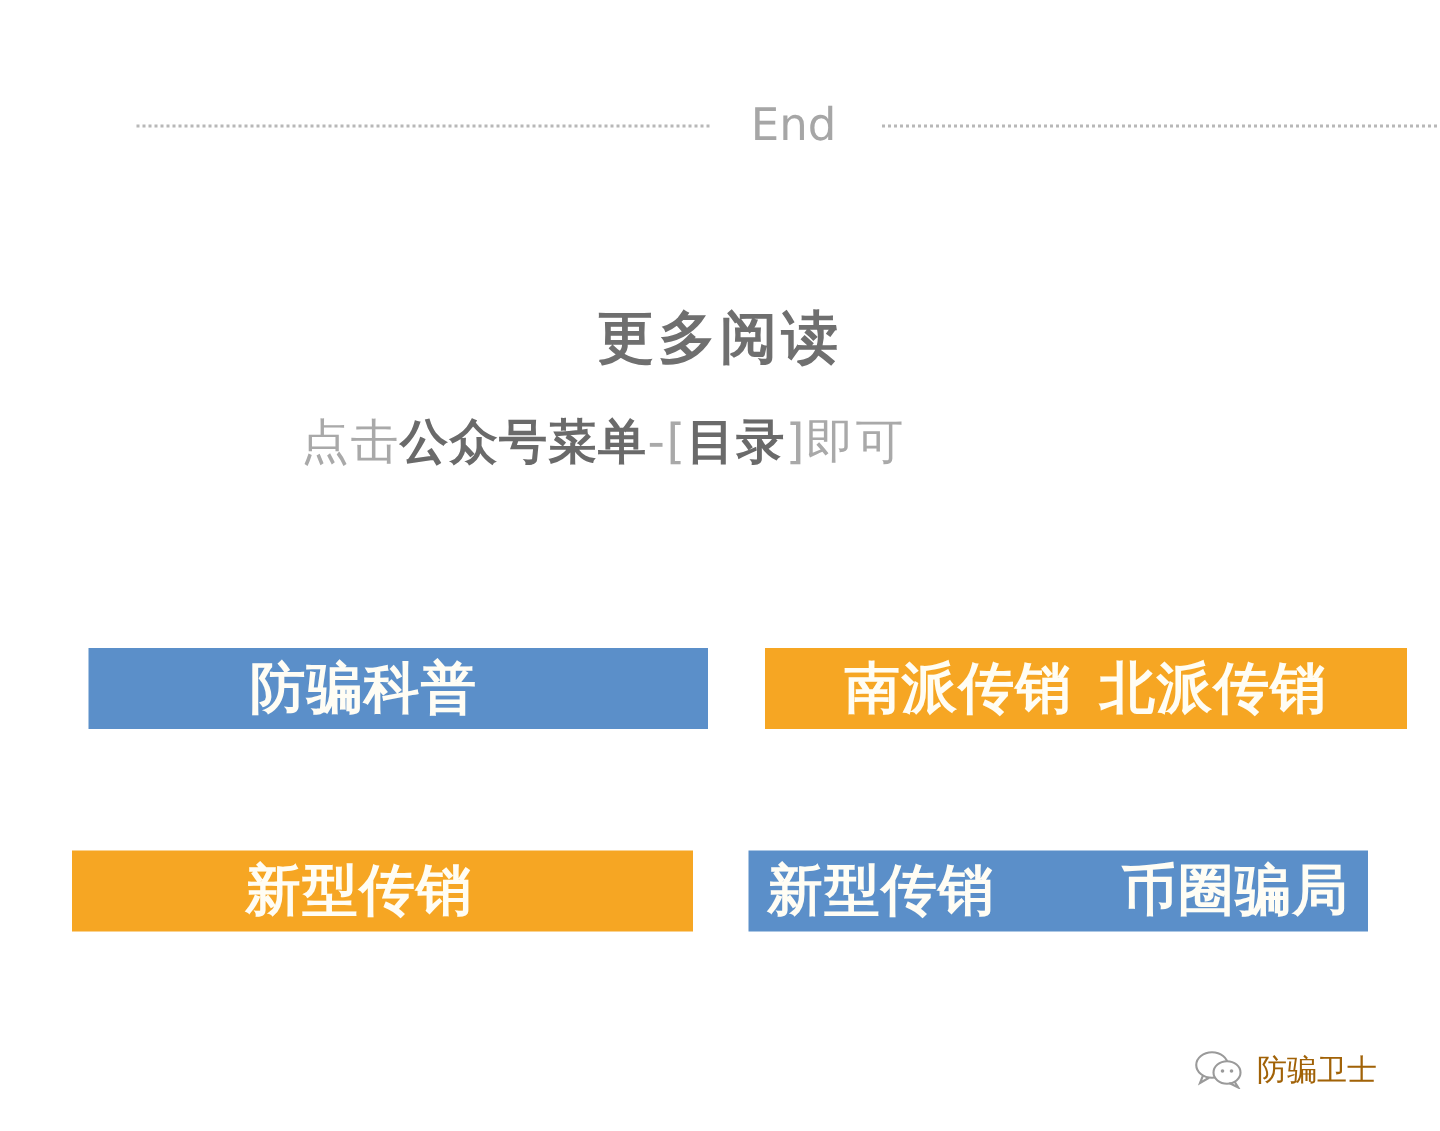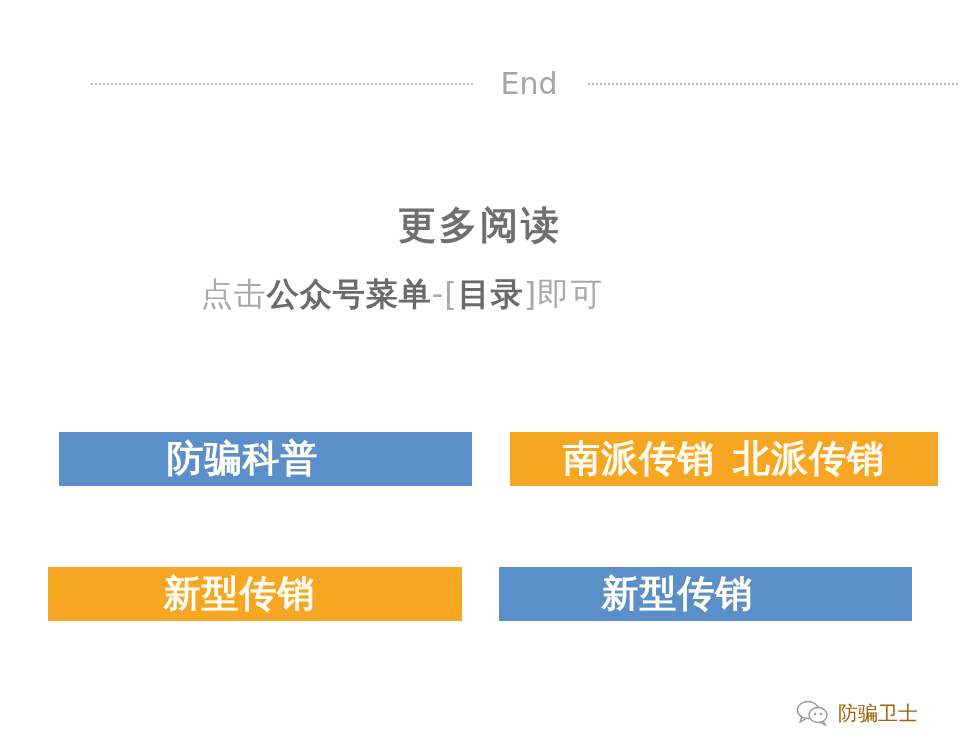--- a/index.html
+++ b/index.html
@@ -64,20 +64,21 @@
 </div>
 
 <div class="tag orange" style="left:48px; top:567px; width:414px;gap:13px;">
   <span>新型传销</span>
     <span class="gap"></span>
 </div>
 
 <div class="tag blue" style="left:499px; top:567px; width:413px;">
   <span>新型传销</span>
     <span class="gap" style="width:28px"></span>
+    <span>币圈骗局</span>
 </div>
 
 <div class="watermark">
   <svg width="34" height="26" viewBox="0 0 34 26">
     <ellipse cx="12" cy="10" rx="10.5" ry="8.5" fill="none" stroke="#9a9a9a" stroke-width="1.4"></ellipse>
     <path d="M6 17 L4 22 L10 18.5" fill="none" stroke="#9a9a9a" stroke-width="1.4"></path>
     <ellipse cx="22" cy="15" rx="9" ry="7.5" fill="#ffffff" stroke="#9a9a9a" stroke-width="1.4"></ellipse>
     <path d="M27 21 L29.5 25 L23.5 22" fill="none" stroke="#9a9a9a" stroke-width="1.4"></path>
     <circle cx="19" cy="14" r="1.2" fill="#9a9a9a"></circle>
     <circle cx="25" cy="14" r="1.2" fill="#9a9a9a"></circle>

